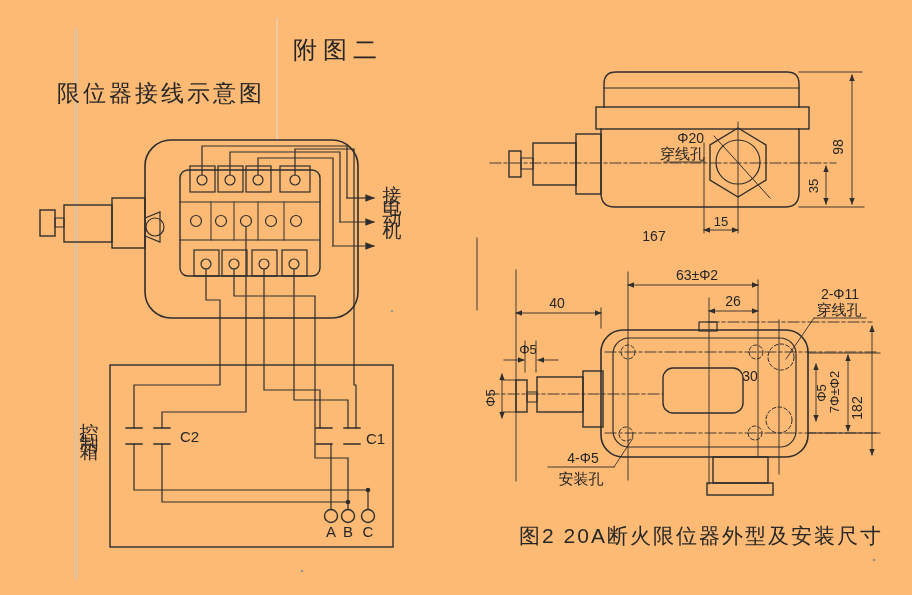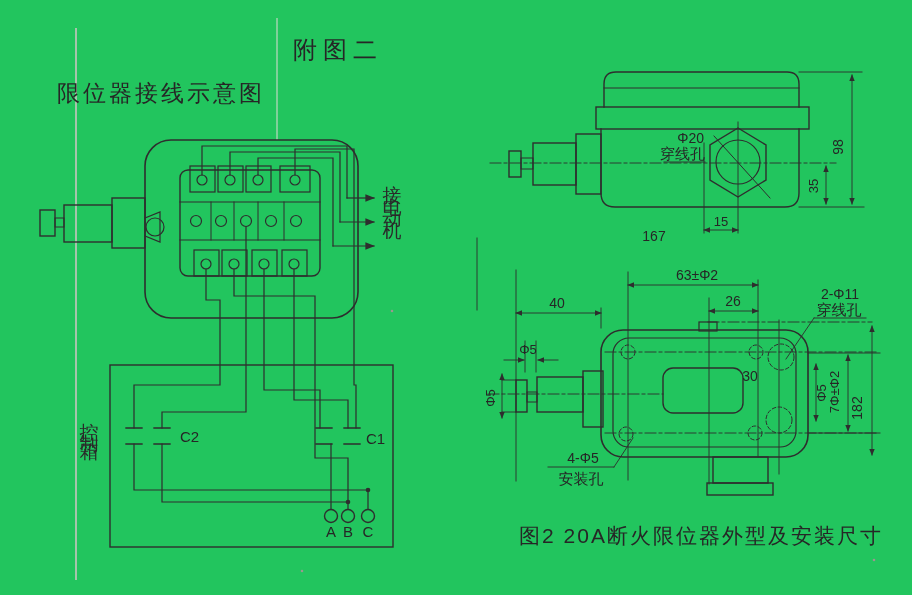--- a/index.html
+++ b/index.html
@@ -1,16 +1,16 @@
 <!DOCTYPE html>
 <html><head>
 <meta charset="utf-8">
 <style>
   html,body{margin:0;padding:0;background:#e8e6e2;}
-  .page{position:relative;width:912px;height:595px;background:#22c55e;overflow:hidden;
+  .page{position:relative;width:912px;height:595px;background:#fdba74;overflow:hidden;
         font-family:"Liberation Sans","DejaVu Sans",sans-serif;}
   svg{position:absolute;left:0;top:0;}
   svg text{fill:#262626;}
   .s{stroke:#2e2e2e;fill:none;stroke-linecap:square;}
   .w16{stroke-width:1.6}.w14{stroke-width:1.4}.w12{stroke-width:1.2}.w10{stroke-width:1}.w09{stroke-width:.9}
   .cl{stroke-dasharray:11 3 3 3;}      
   .hd{stroke-dasharray:3.5 2.5;}       
   .t13{font-size:13px}.t14{font-size:14px}.t15{font-size:15px}
   .t21{font-size:21px;letter-spacing:2px}.t23{font-size:23px;letter-spacing:3px}.t24{font-size:24px;letter-spacing:6px}
   .vlabel{position:absolute;writing-mode:vertical-rl;text-orientation:upright;

